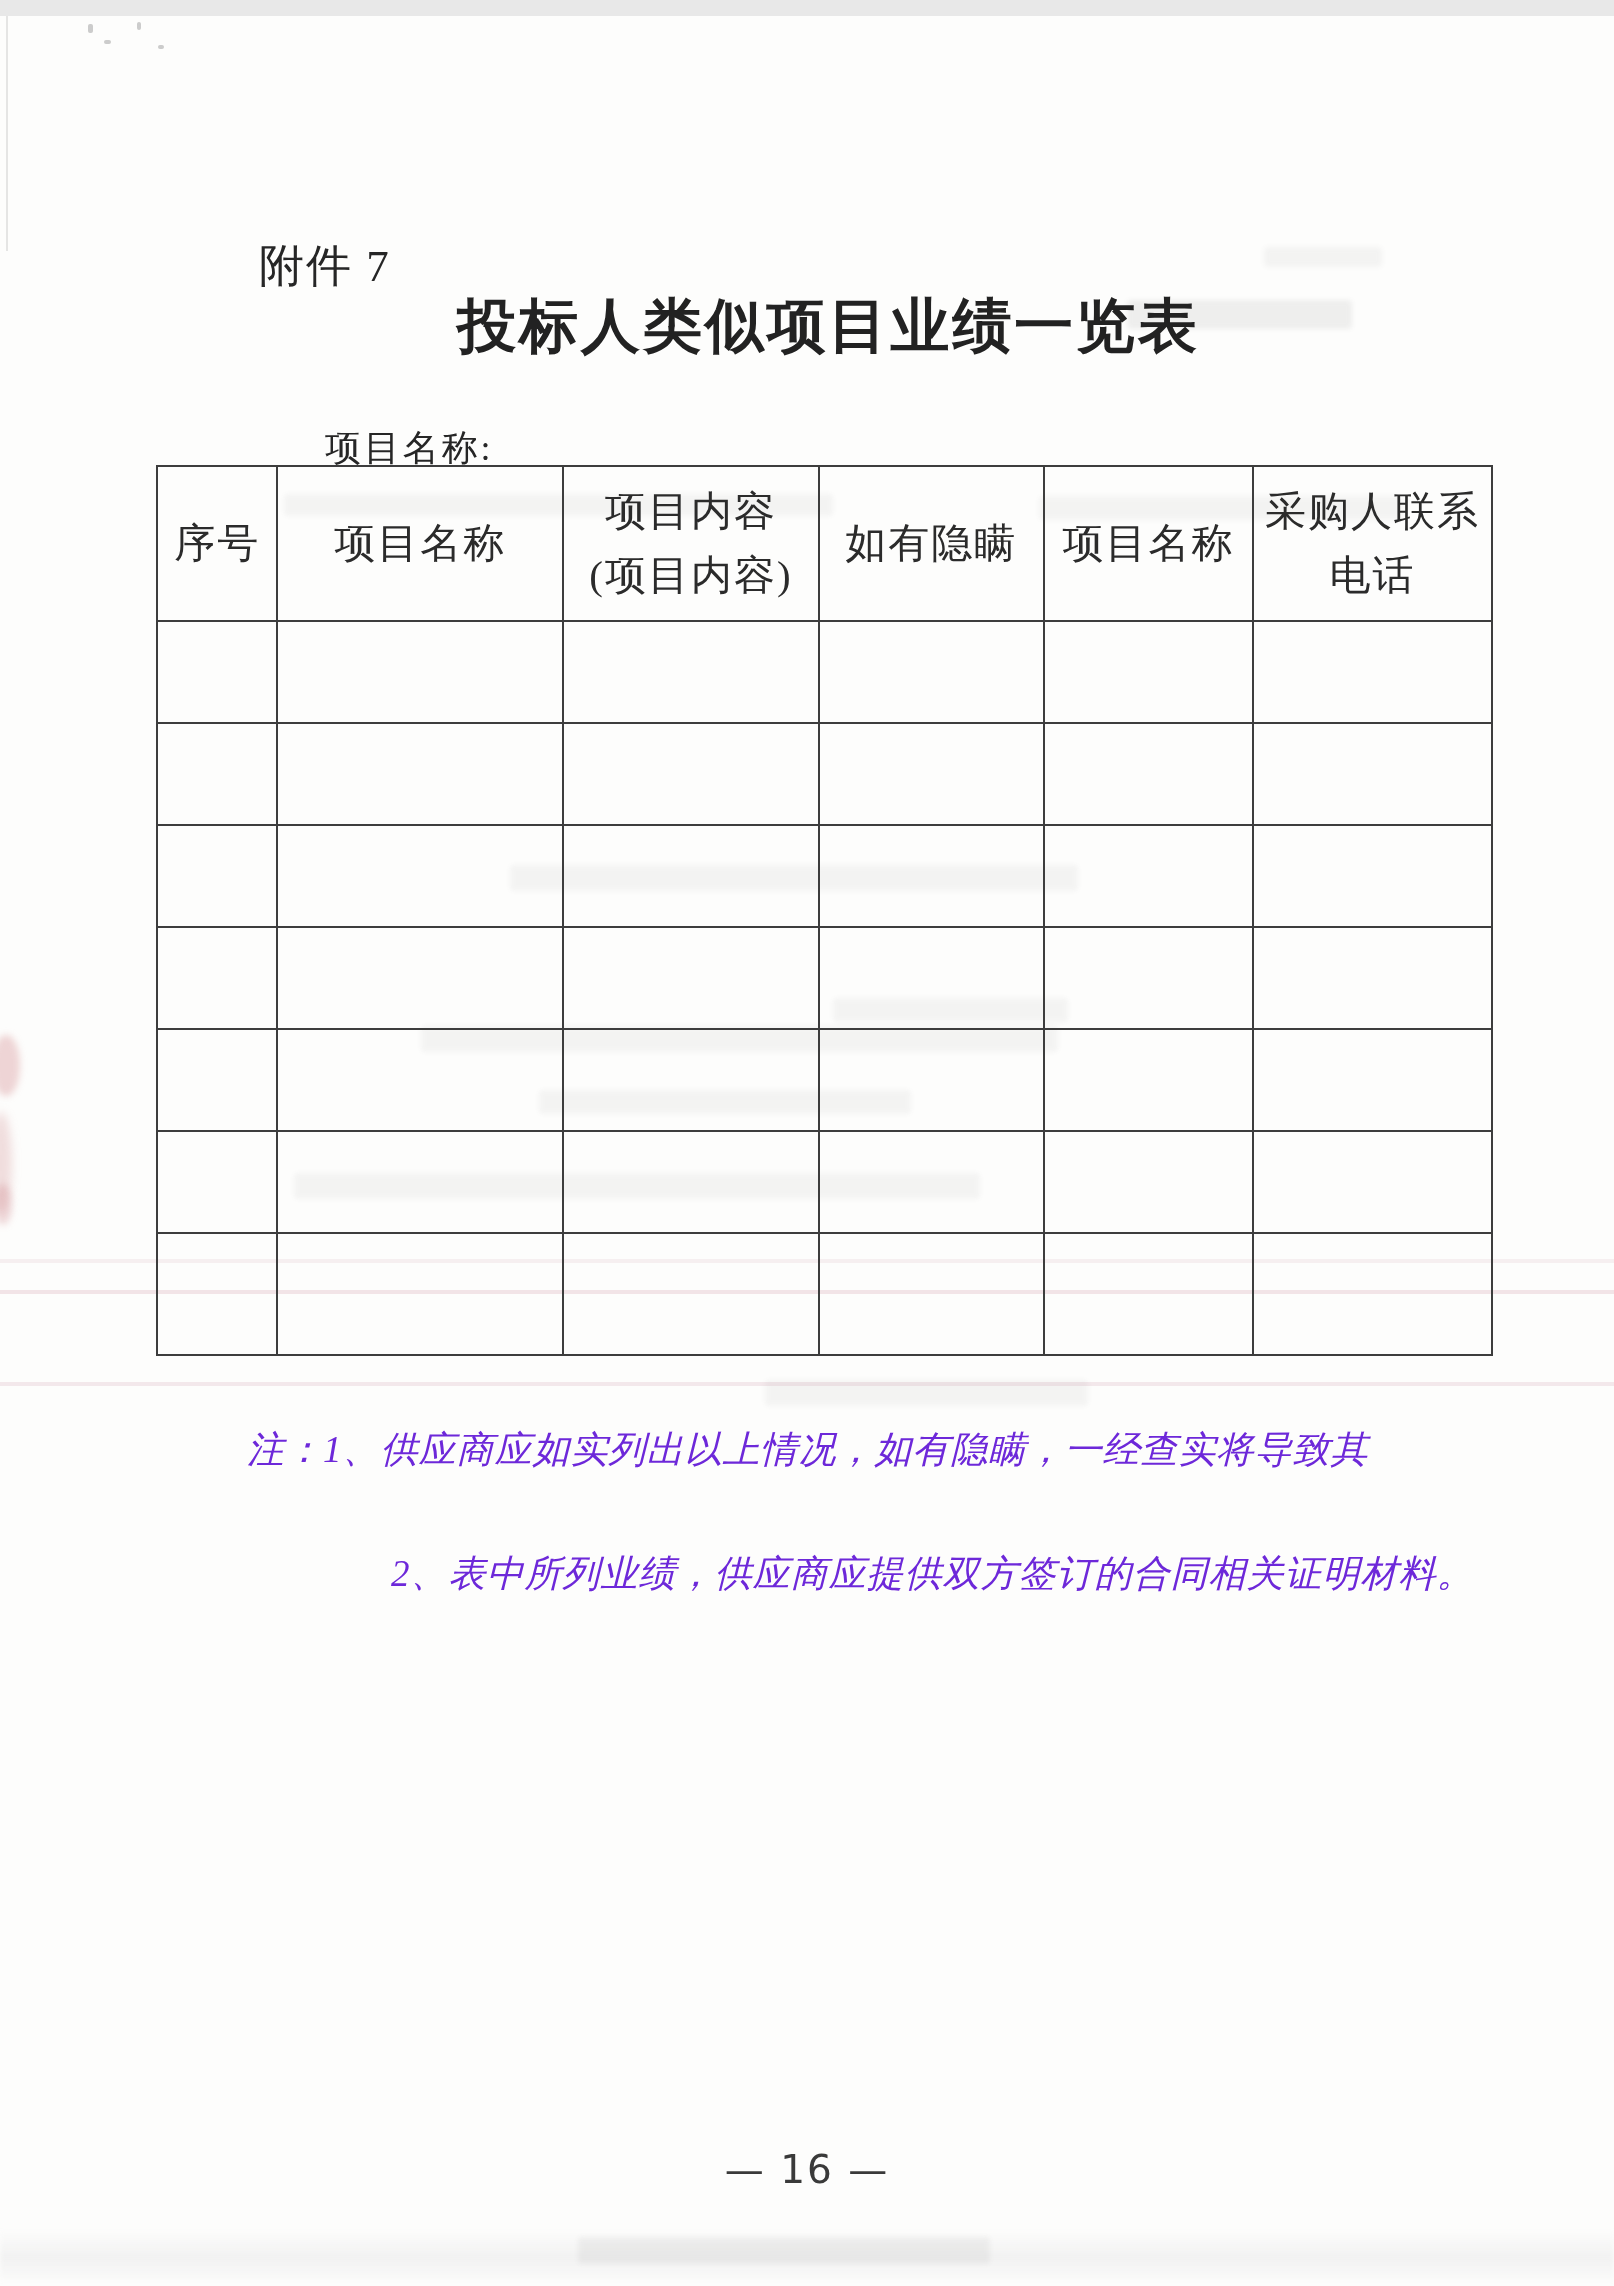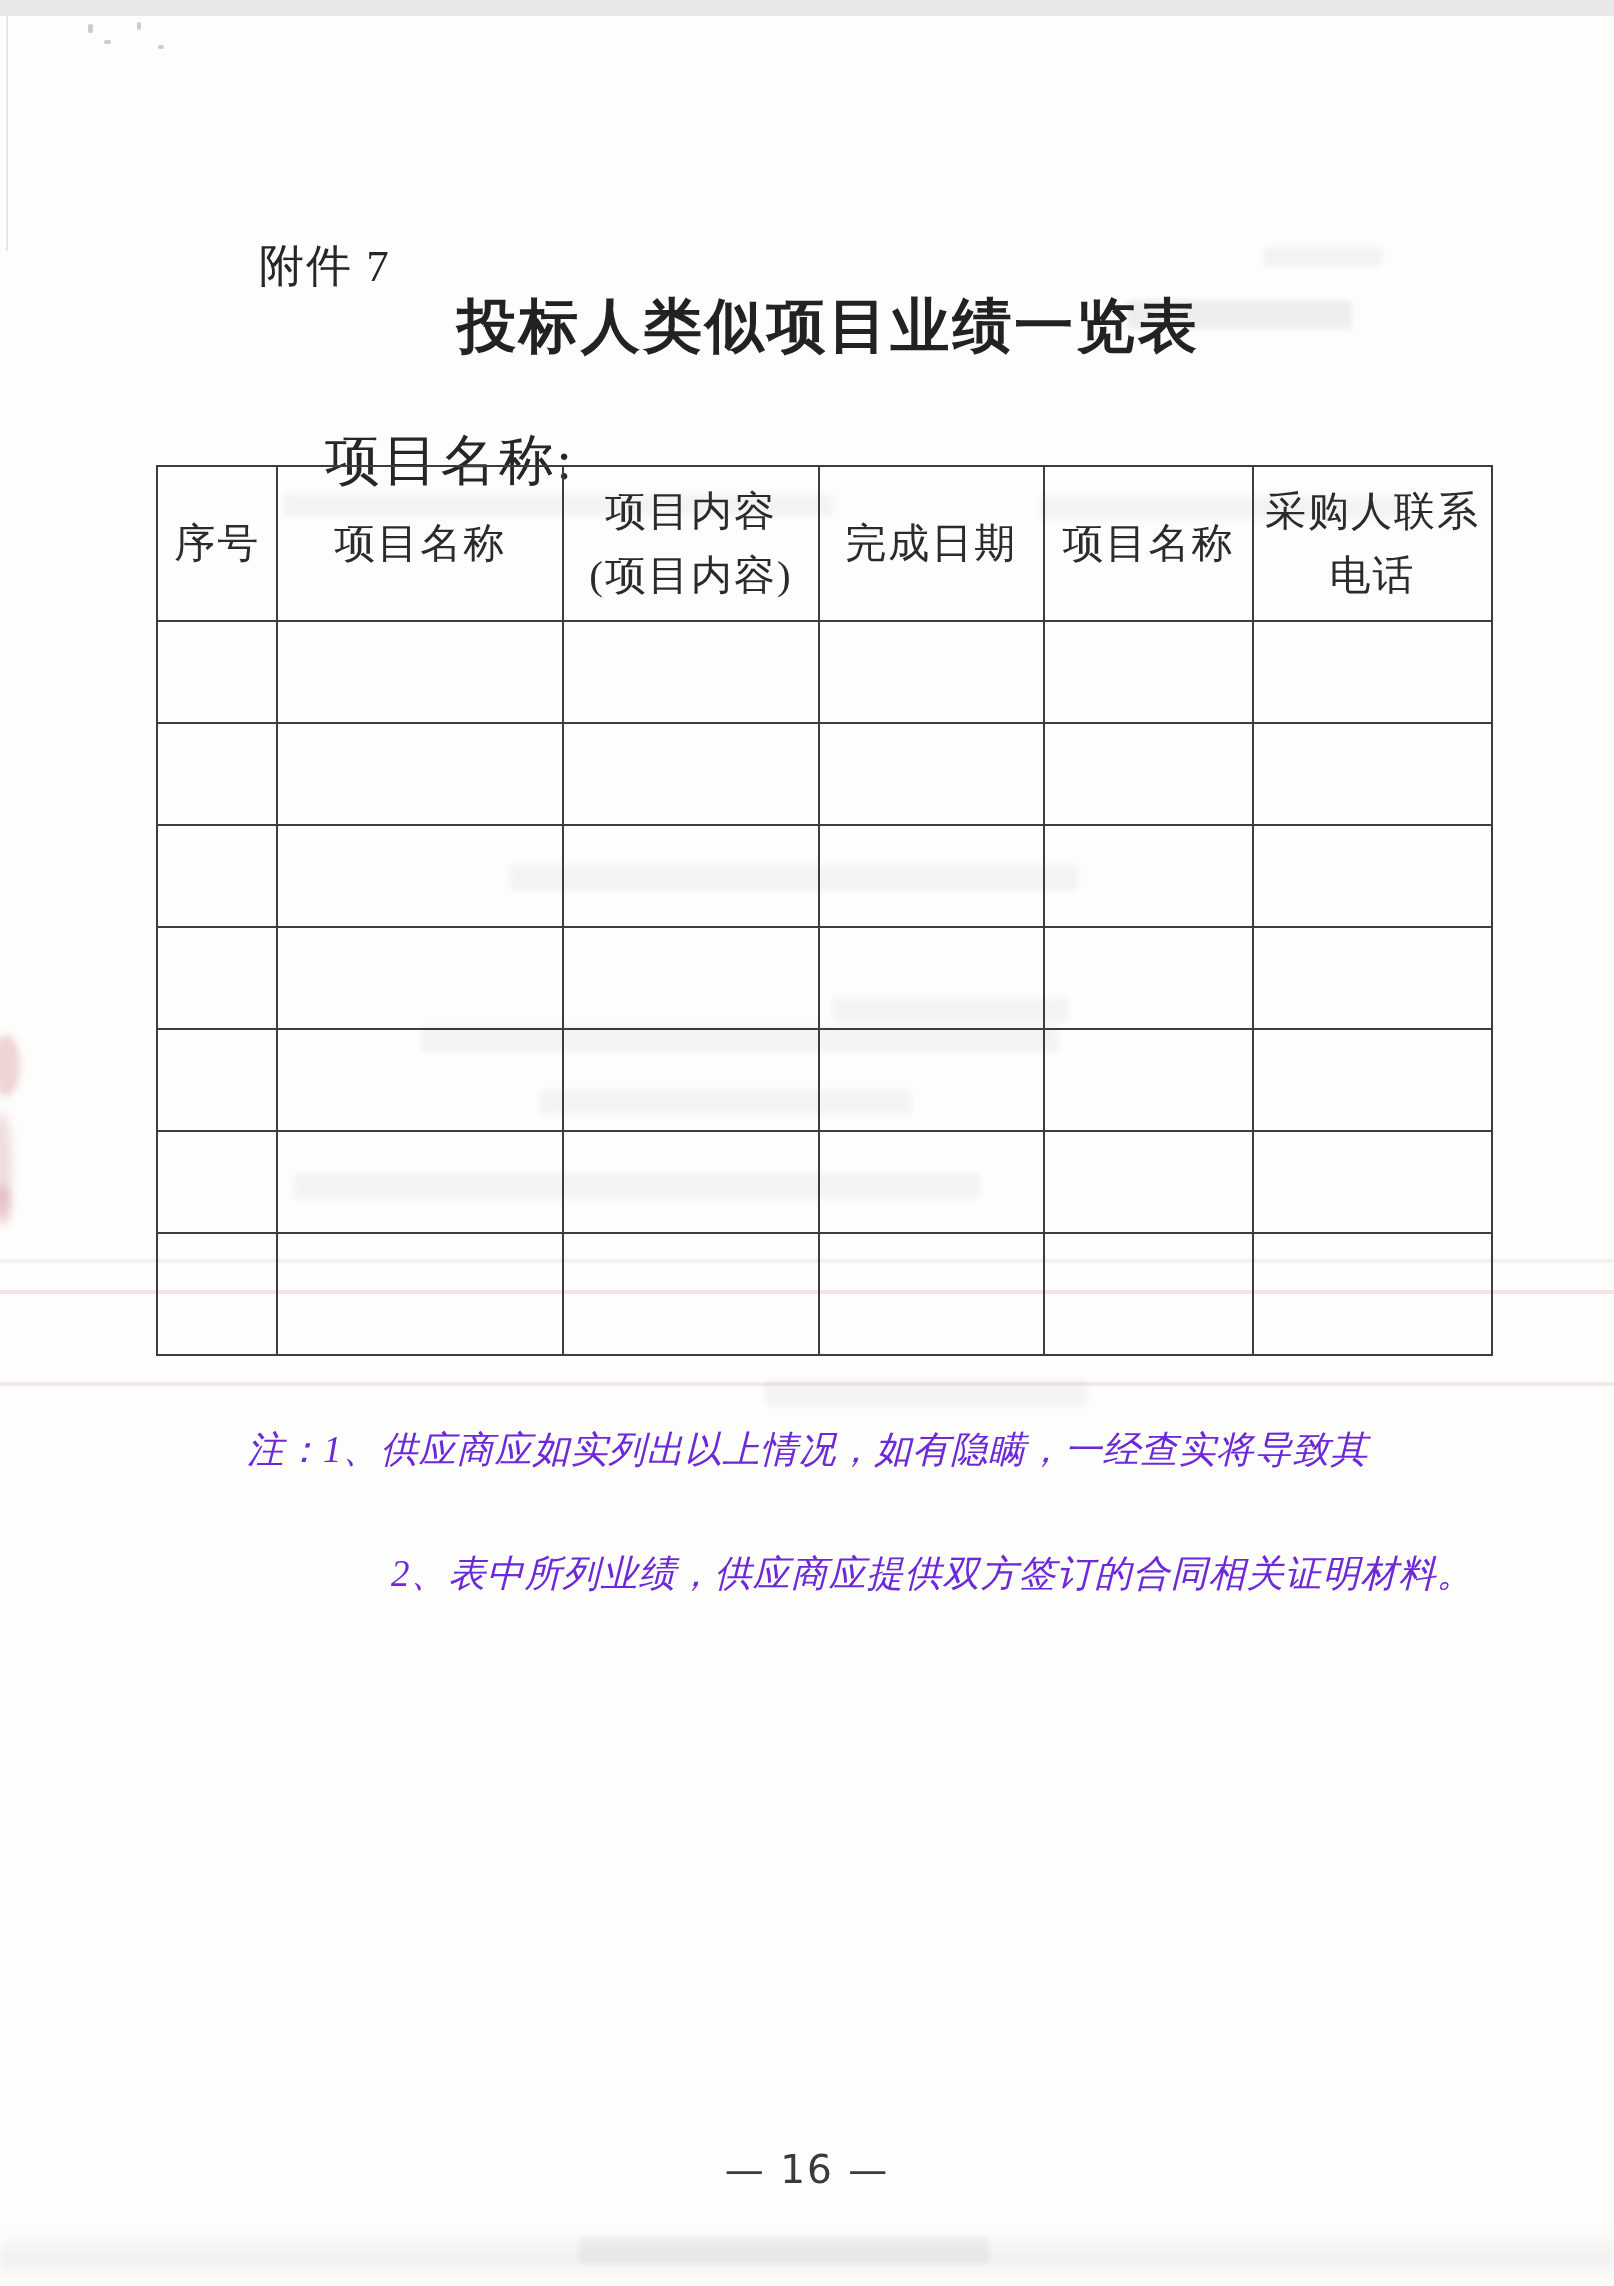--- a/index.html
+++ b/index.html
@@ -18,21 +18,21 @@
   }
   .doc-title{
     position:absolute;left:0;top:271px;width:100%;
     text-align:center;
     font-size:59px;font-weight:bold;letter-spacing:2.9px;
     transform:translateX(21.6px);
     color:#222;
   }
   .project-name-label{
     position:absolute;left:325px;top:408px;
-    font-size:55px;letter-spacing:2.9px;
+    font-size:36px;letter-spacing:2.9px;
   }
   table.results{
     position:absolute;left:156px;top:449px;
     width:1337px;
     border-collapse:collapse;table-layout:fixed;
     background:transparent;
     padding-left:24px;
   }
   table.results th,table.results td{
     border:2px solid #3d3d3d;
@@ -149,21 +149,21 @@
           <span>序号</span>
         </th>
         <th>
           <span>项目名称</span>
         </th>
         <th>
           <div>项目内容</div>
           <div>(项目内容)</div>
         </th>
         <th>
-          <span>完成日期</span>
+          <span>如有隐瞒</span>
         </th>
         <th>
           <span>项目名称</span>
         </th>
         <th>
           <div>采购人联系</div>
           <div>电话</div>
         </th>
       </tr>
     </thead>

